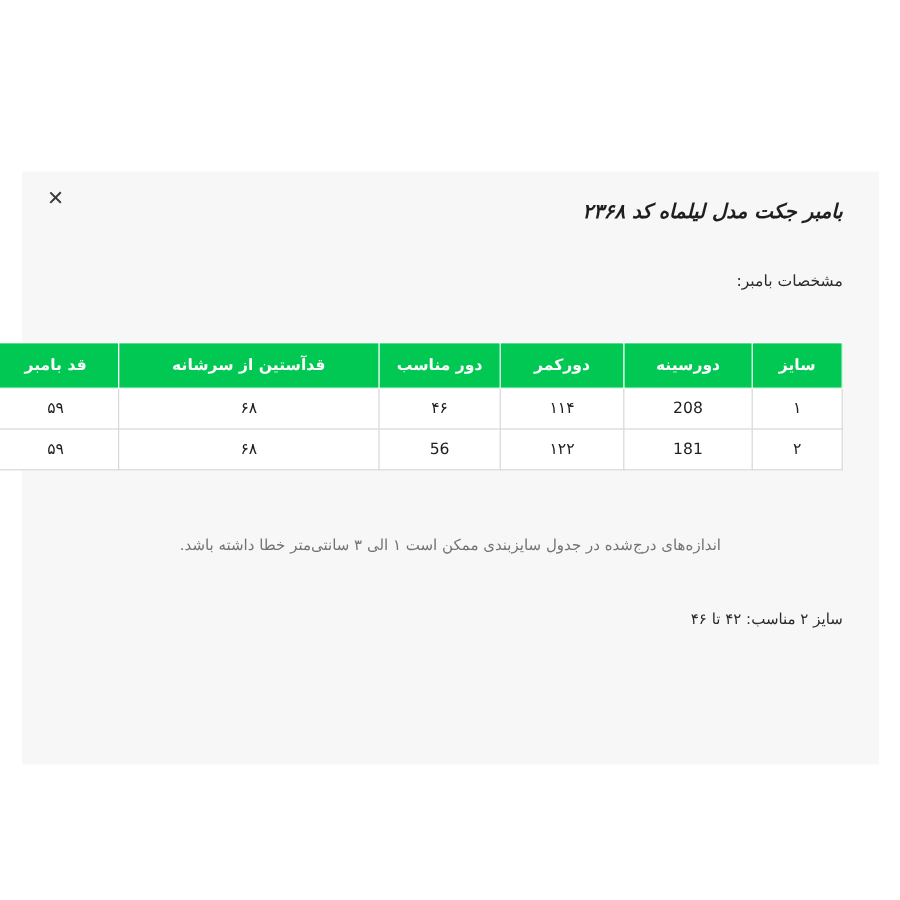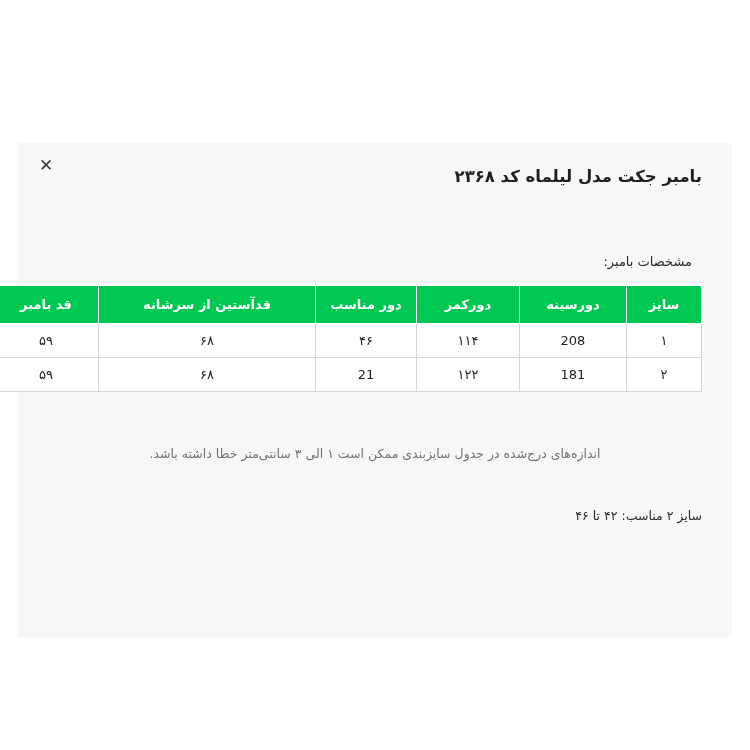--- a/index.html
+++ b/index.html
@@ -49,30 +49,30 @@
   .modal-title {
     position: absolute;
     right: 30px;
     top: 24px;
     font-size: 16.5px;
     font-weight: bold;
     color: #1f1f1f;
     text-align: center;
     direction: rtl;
     letter-spacing: 0;
+    font-style: italic;
   }
   .subtitle {
     position: absolute;
-    right: 40px;
+    right: 30px;
     top: 84px;
     font-size: 13px;
     color: #2b2b2b;
     direction: rtl;
     text-align: right;
-    margin-top: 27px;
   }
   table.size-table {
     position: absolute;
     right: 30px;
     top: 142px;
     width: 654px;
     border-collapse: collapse;
     table-layout: fixed;
     direction: rtl;
     background: #ffffff;
@@ -157,21 +157,21 @@
           <td>208</td>
           <td>۱۱۴</td>
           <td>۴۶</td>
           <td>۶۸</td>
           <td>۵۹</td>
         </tr>
         <tr>
           <td>۲</td>
           <td>181</td>
           <td>۱۲۲</td>
-          <td>21</td>
+          <td>56</td>
           <td>۶۸</td>
           <td>۵۹</td>
         </tr>
       </tbody>
     </table>
 
     <div class="note">اندازه‌های درج‌شده در جدول سایزبندی ممکن است ۱ الی ۳ سانتی‌متر خطا داشته باشد.</div>
 
     <div class="info-lines">
       <div>سایز ۲ مناسب: ۴۲ تا ۴۶</div>

